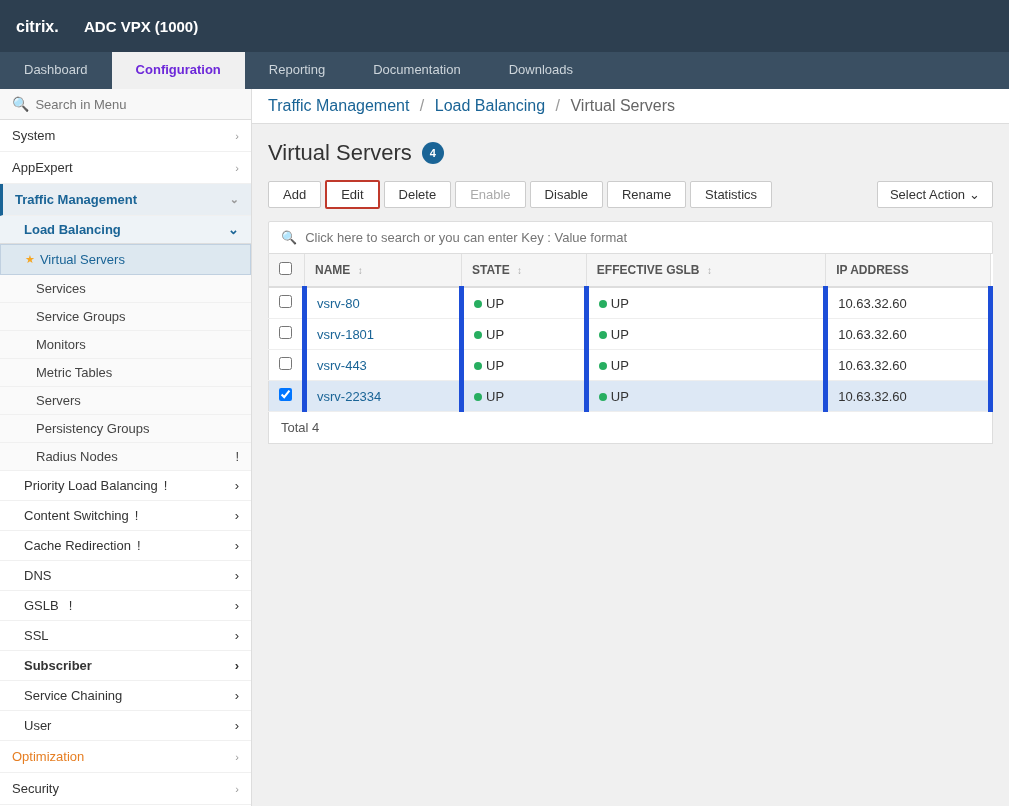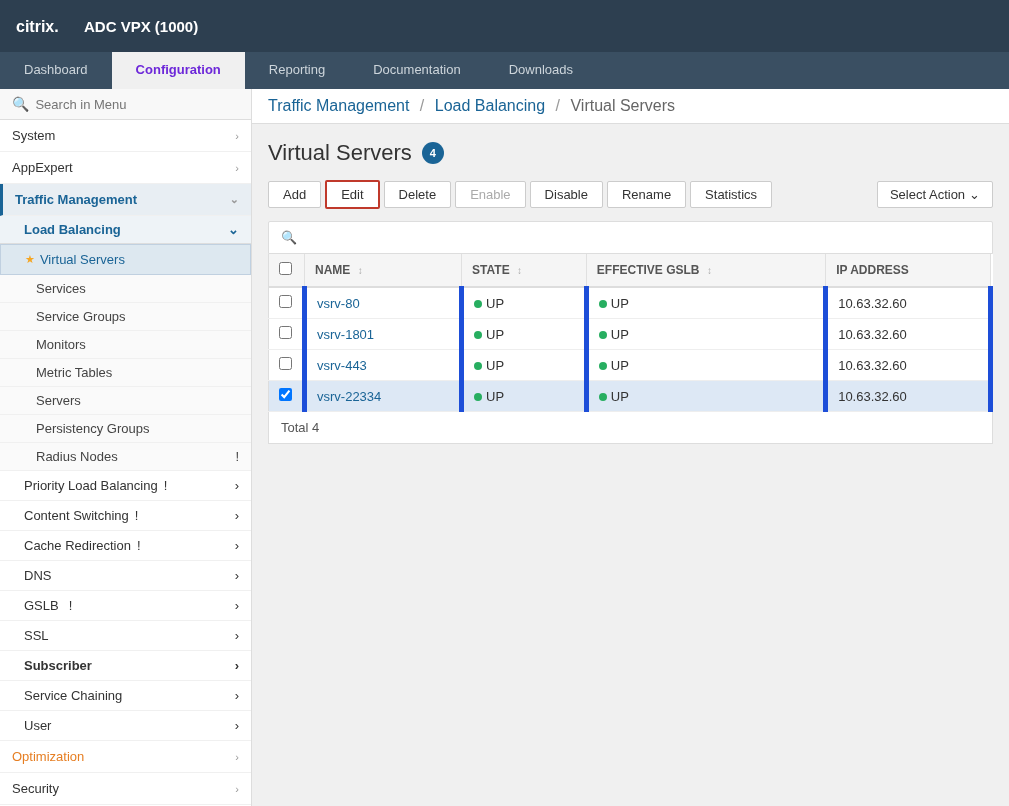--- a/index.html
+++ b/index.html
@@ -457,20 +457,21 @@
         <button class="btn">Rename</button>
         <button class="btn">Statistics</button>
         <button class="btn-select-action">
           <span>Select Action</span>
           <span>⌄</span>
         </button>
       </div>
 
       <div class="table-search">
         <span style="color:#999;margin-right:8px;">🔍</span>
+        <input type="text" style="border: none; outline: none; width: 100%; font-size: 13px; color: rgb(170, 170, 170);" placeholder="Click here to search or you can enter Key : Value format">
       </div>
 
       <table class="data-table">
         <thead>
           <tr>
             <th class="checkbox-col">
               <input type="checkbox" style="">
             </th>
             <th>
               <span>NAME</span>

